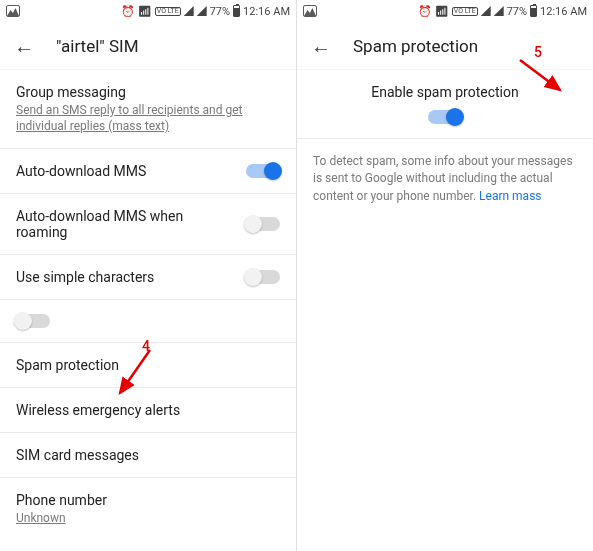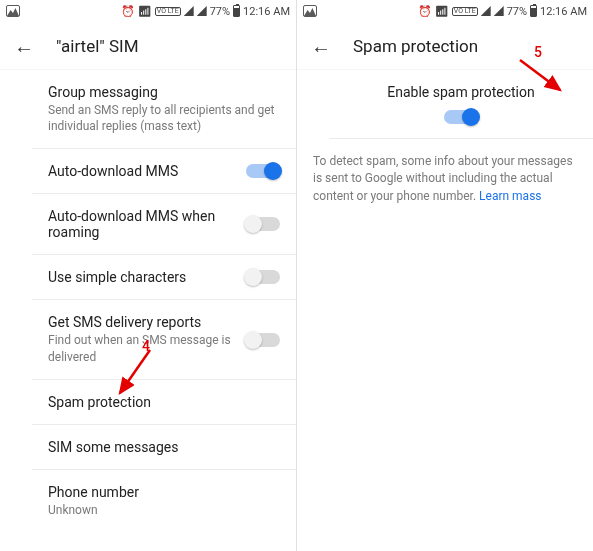--- a/index.html
+++ b/index.html
@@ -85,26 +85,25 @@
 
   
   .rows { flex:1; overflow:hidden; }
   .row {
     padding: 14px 16px;
     border-bottom: 1px solid #eceaea;
     display:flex;
     align-items:center;
     justify-content:space-between;
     gap:10px;
-    margin-left:32px;
   }
   .row:last-child{border-bottom:none;}
   .row .labels{display:flex;flex-direction:column;}
   .row .title{font-size:14px;color:#222;}
-  .row .sub  {font-size:12px;color:#7a7a7a;margin-top:2px;line-height:1.35;}
+  .row .sub  {font-size:12px;color:#7a7a7a;margin-top:2px;line-height:1.35;text-decoration:underline;}
 
   
   .toggle {
     width: 34px; height:14px; border-radius:14px; position:relative; flex:0 0 auto;
   }
   .toggle::after{
     content:""; position:absolute; width:18px;height:18px;border-radius:50%;
     top:-2px; box-shadow:0 1px 2px rgba(0,0,0,.25);
   }
   .toggle.on  { background:#a8c8f5; }
@@ -181,37 +180,38 @@
       </div>
 
       <div class="row">
         <div class="labels">
           <span class="title">Use simple characters</span>
         </div>
         <div class="toggle off"></div>
       </div>
 
       <div class="row">
-        <div class="labels">
-          <span class="title">Get SMS delivery reports</span>
-          <span class="sub">Find out when an SMS message is delivered</span>
-        </div>
         <div class="toggle off"></div>
       </div>
 
       <div class="row">
         <div class="labels">
           <span class="title">Spam protection</span>
         </div>
       </div>
 
-
-      <div class="row">
-        <div class="labels">
-          <span class="title">SIM some messages</span>
+      <div class="row">
+        <div class="labels">
+          <span class="title">Wireless emergency alerts</span>
+        </div>
+      </div>
+
+      <div class="row">
+        <div class="labels">
+          <span class="title">SIM card messages</span>
         </div>
       </div>
 
       <div class="row">
         <div class="labels">
           <span class="title">Phone number</span>
           <span class="sub">Unknown</span>
         </div>
       </div>
 

